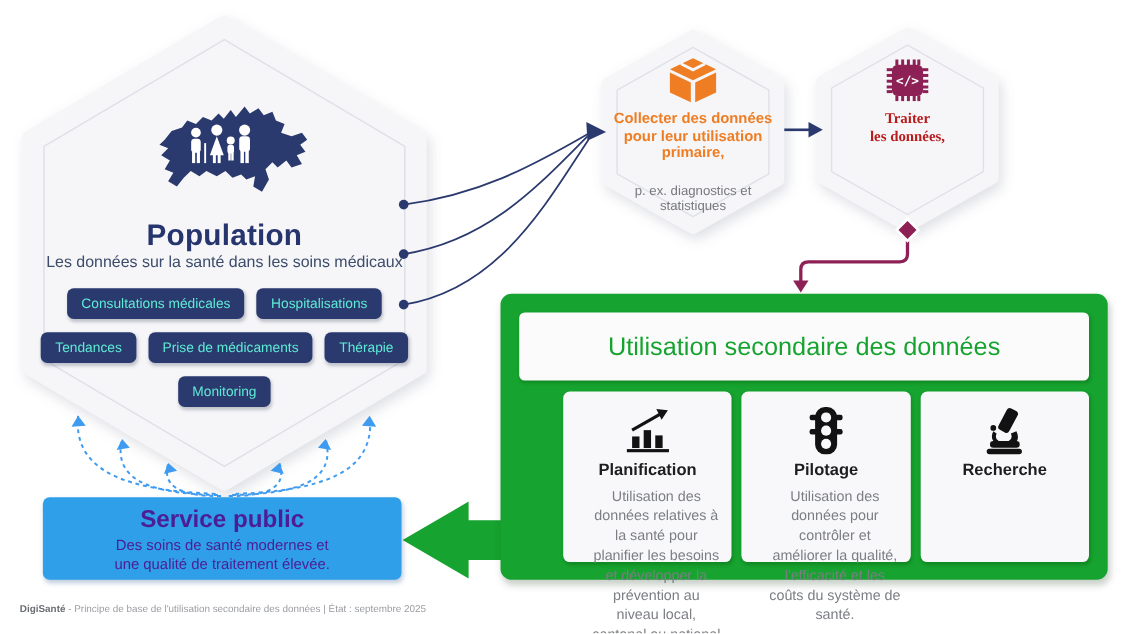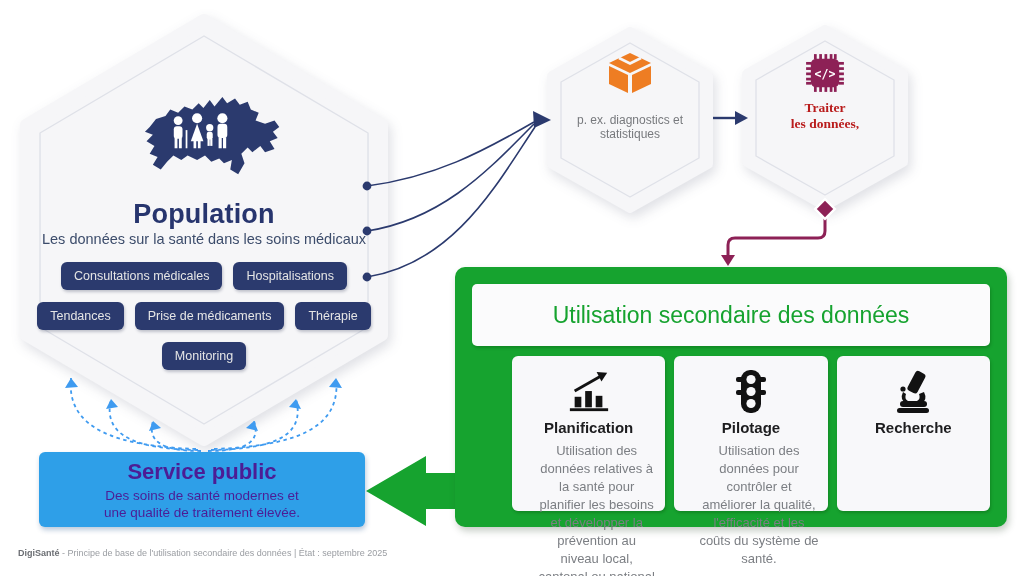--- a/index.html
+++ b/index.html
@@ -12,21 +12,21 @@
   #bg{position:absolute;left:0;top:0;}
   .hexfill{filter:drop-shadow(3px 5px 6px rgba(40,50,80,.15));}
 
   
   .pop-title{left:54px;top:199px;width:300px;text-align:center;
     font-size:27px;font-weight:bold;color:#27356e;letter-spacing:.2px;}
   .pop-sub{left:34px;top:231px;width:340px;text-align:center;
     font-size:14.5px;color:#3c4c6b;}
   .tags{left:48px;top:262px;width:312px;display:flex;flex-direction:column;gap:12px;}
   .tag-row{display:flex;justify-content:center;gap:11px;}
-  .tag{background:#2b3a6e;color:#e5e5e5;font-size:12.5px;font-weight:500;
+  .tag{background:#2b3a6e;color:#5eead4;font-size:12.5px;font-weight:500;
     padding:7px 13px;border-radius:6px;white-space:nowrap;
     box-shadow:1px 2px 3px rgba(30,40,70,.25);}
 
   
   .hexbox{ text-align:center;}
   .hex-icon{display:flex;justify-content:center;margin-bottom:6px;}
   .collect-title{font-size:13.5px;line-height:15.5px;font-weight:bold;color:#ee7d23;}
   .process-title{font-size:13.5px;line-height:15.5px;font-weight:bold;color:#b91c1c;font-family:Liberation Serif, serif;}
   .hex-sub{margin-top:6px;font-size:12px;line-height:14px;color:#77797d;}
 
@@ -157,20 +157,25 @@
   </div>
 
   <div class="abs hexbox" style="left:550px;top:52px;width:160px;">
     <div class="hex-icon">
       <svg width="46" height="42" viewBox="0 0 46 42">
         <polygon points="23,1 44,11 23,21 2,11" fill="#ee7d23"></polygon>
         <polyline points="12,6 23,11.5 34,6" fill="none" stroke="#f6f6f8" stroke-width="2.6"></polyline>
         <polygon points="2,14 21,23 21,41 2,32" fill="#ee7d23"></polygon>
         <polygon points="25,23 44,14 44,32 25,41" fill="#ee7d23"></polygon>
       </svg>
+    </div>
+    <div class="collect-title">
+      <div>Collecter des données</div>
+      <div>pour leur utilisation</div>
+      <div>primaire,</div>
     </div>
     <div class="hex-sub" style="padding:0 20px;margin-top:19px;">p. ex. diagnostics et statistiques</div>
   </div>
 
   <div class="abs hexbox" style="left:740px;top:52px;width:170px;">
     <div class="hex-icon">
       <svg width="42" height="42" viewBox="0 0 40 40">
         <g fill="#8d2156">
           <rect x="9.5" y="2" width="2.6" height="5"></rect>
             <rect x="14.5" y="2" width="2.6" height="5"></rect>

